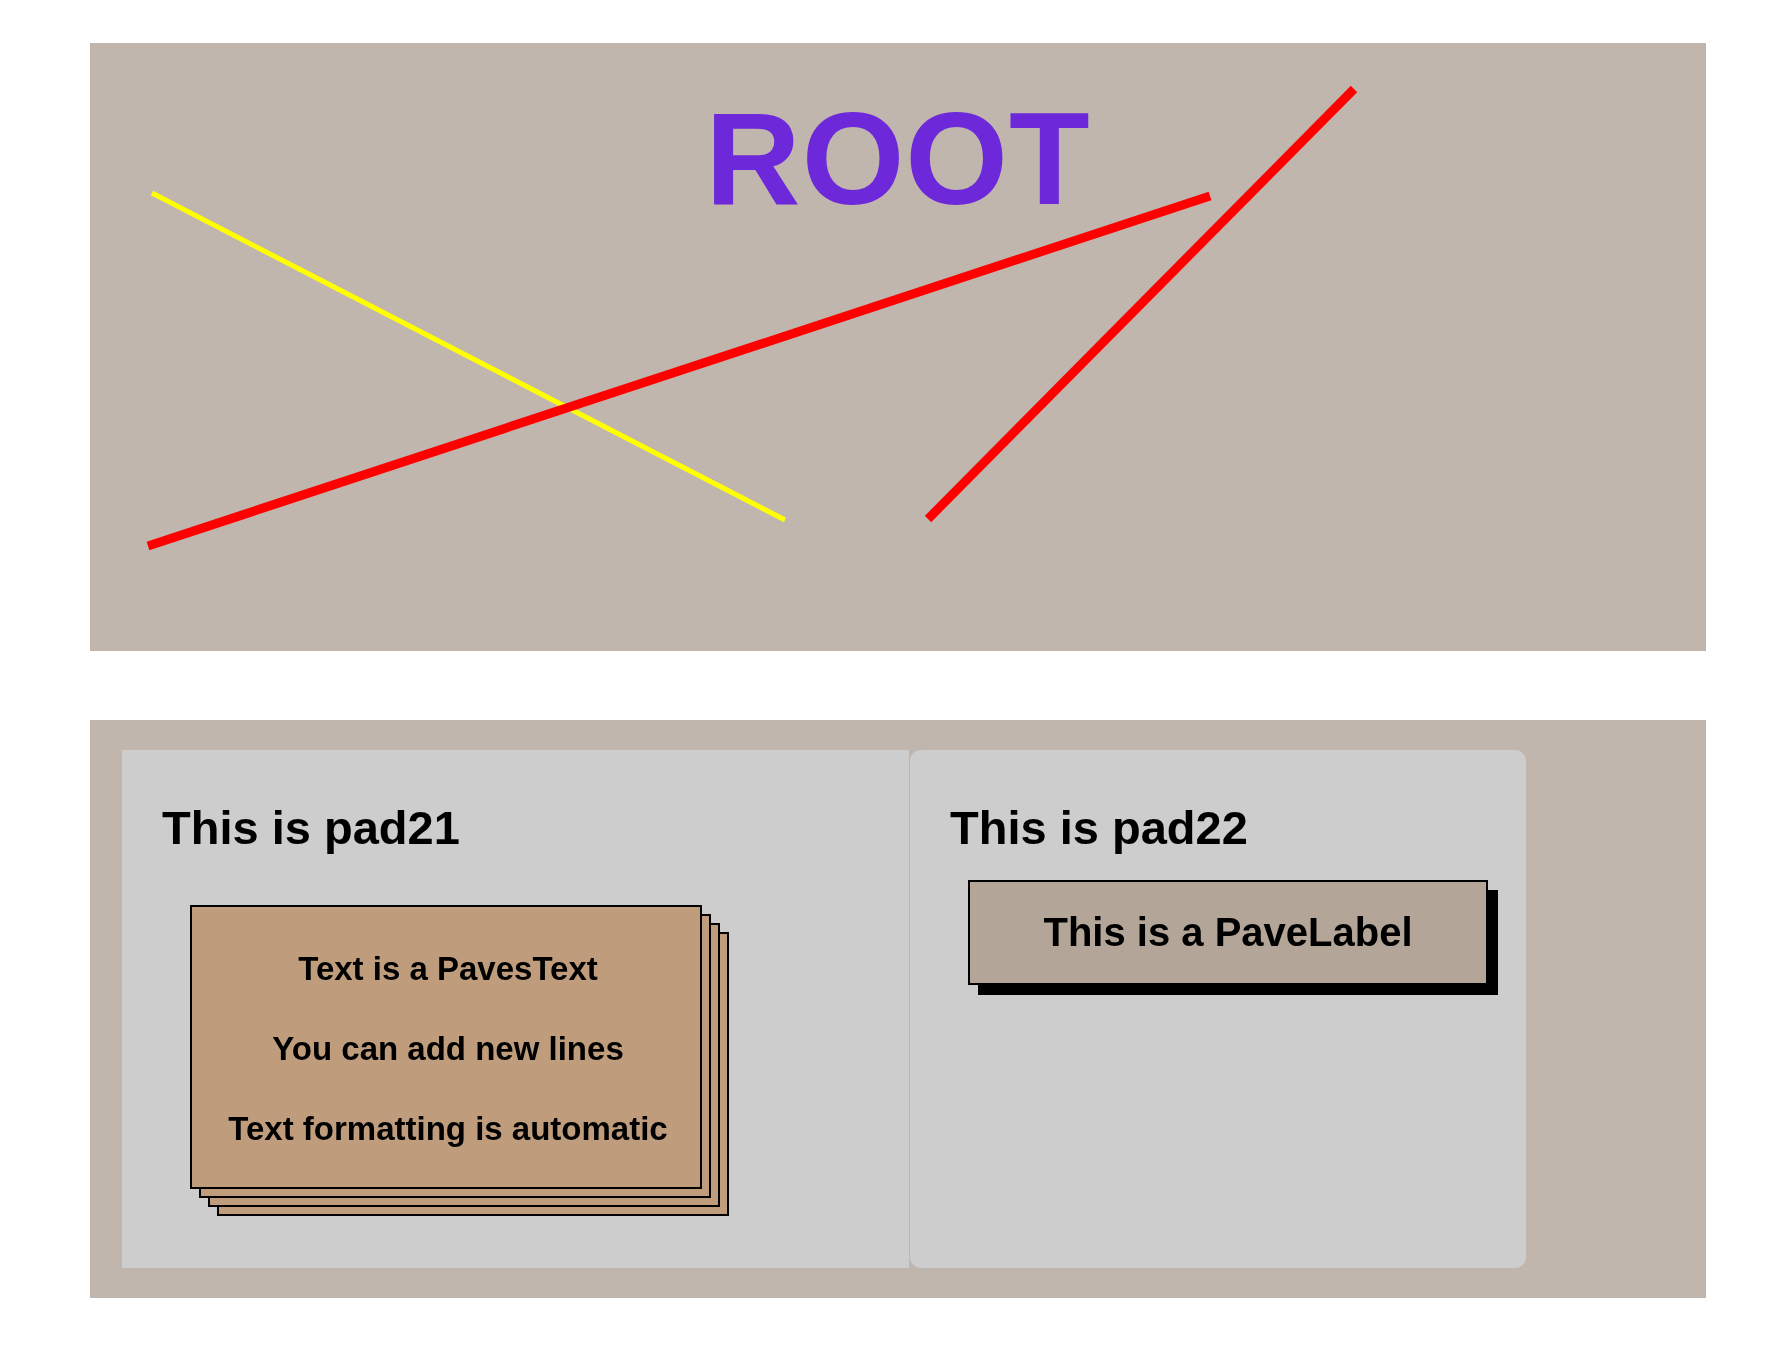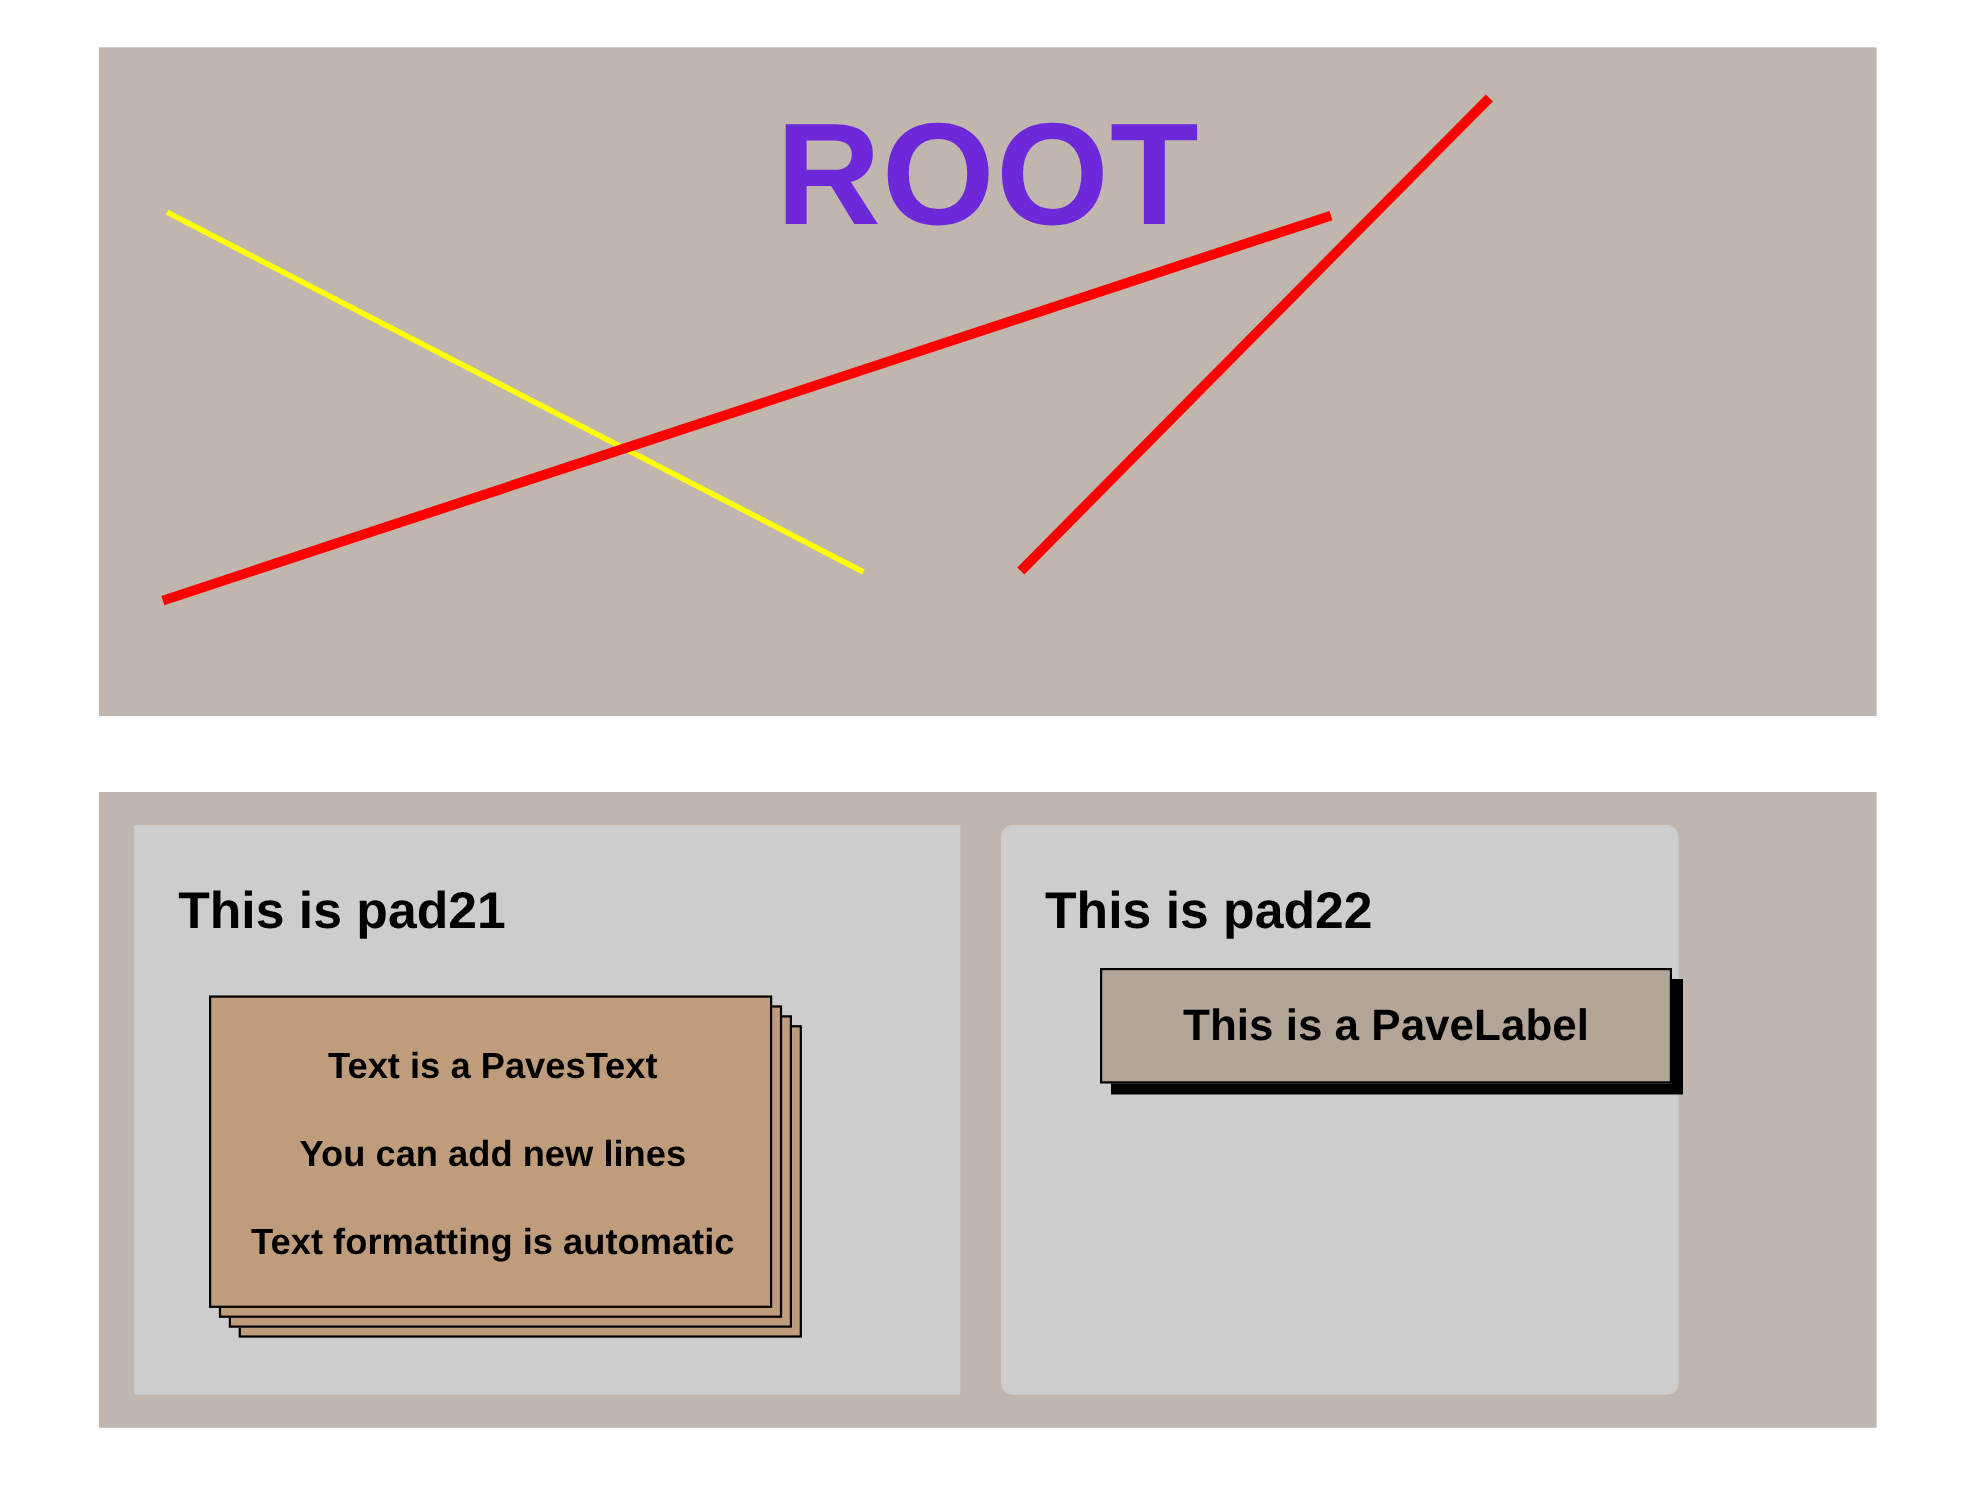--- a/index.html
+++ b/index.html
@@ -65,21 +65,21 @@
     height: 578px;
     background: #c1b6ae;
   }
 
   .pad {
     position: absolute;
     top: 30px;
     height: 518px;
     background: #cdcdcd;
   }
-  .pad21 { left: 32px;  width: 751px; }
+  .pad21 { left: 32px;  width: 751px; padding-left: 36px; }
   .pad22 { left: 820px; width: 616px; border-radius: 11px; }
 
   .pad-title {
     position: absolute;
     left: 40px;
     top: 50px;
     font-family: "Liberation Sans", sans-serif;
     font-weight: bold;
     font-size: 47px;
     color: #000000;
@@ -131,21 +131,20 @@
     user-select: none;
   }
 
   
   .pavelabel-wrap {
     position: absolute;
     left: 58px;
     top: 130px;
     width: 560px;
     height: 130px;
-    margin-left: 32px;
   }
   .pavelabel-shadow {
     position: absolute;
     left: 10px;
     top: 10px;
     width: 520px;
     height: 105px;
     background: #000000;
   }
   .pavelabel-box {

